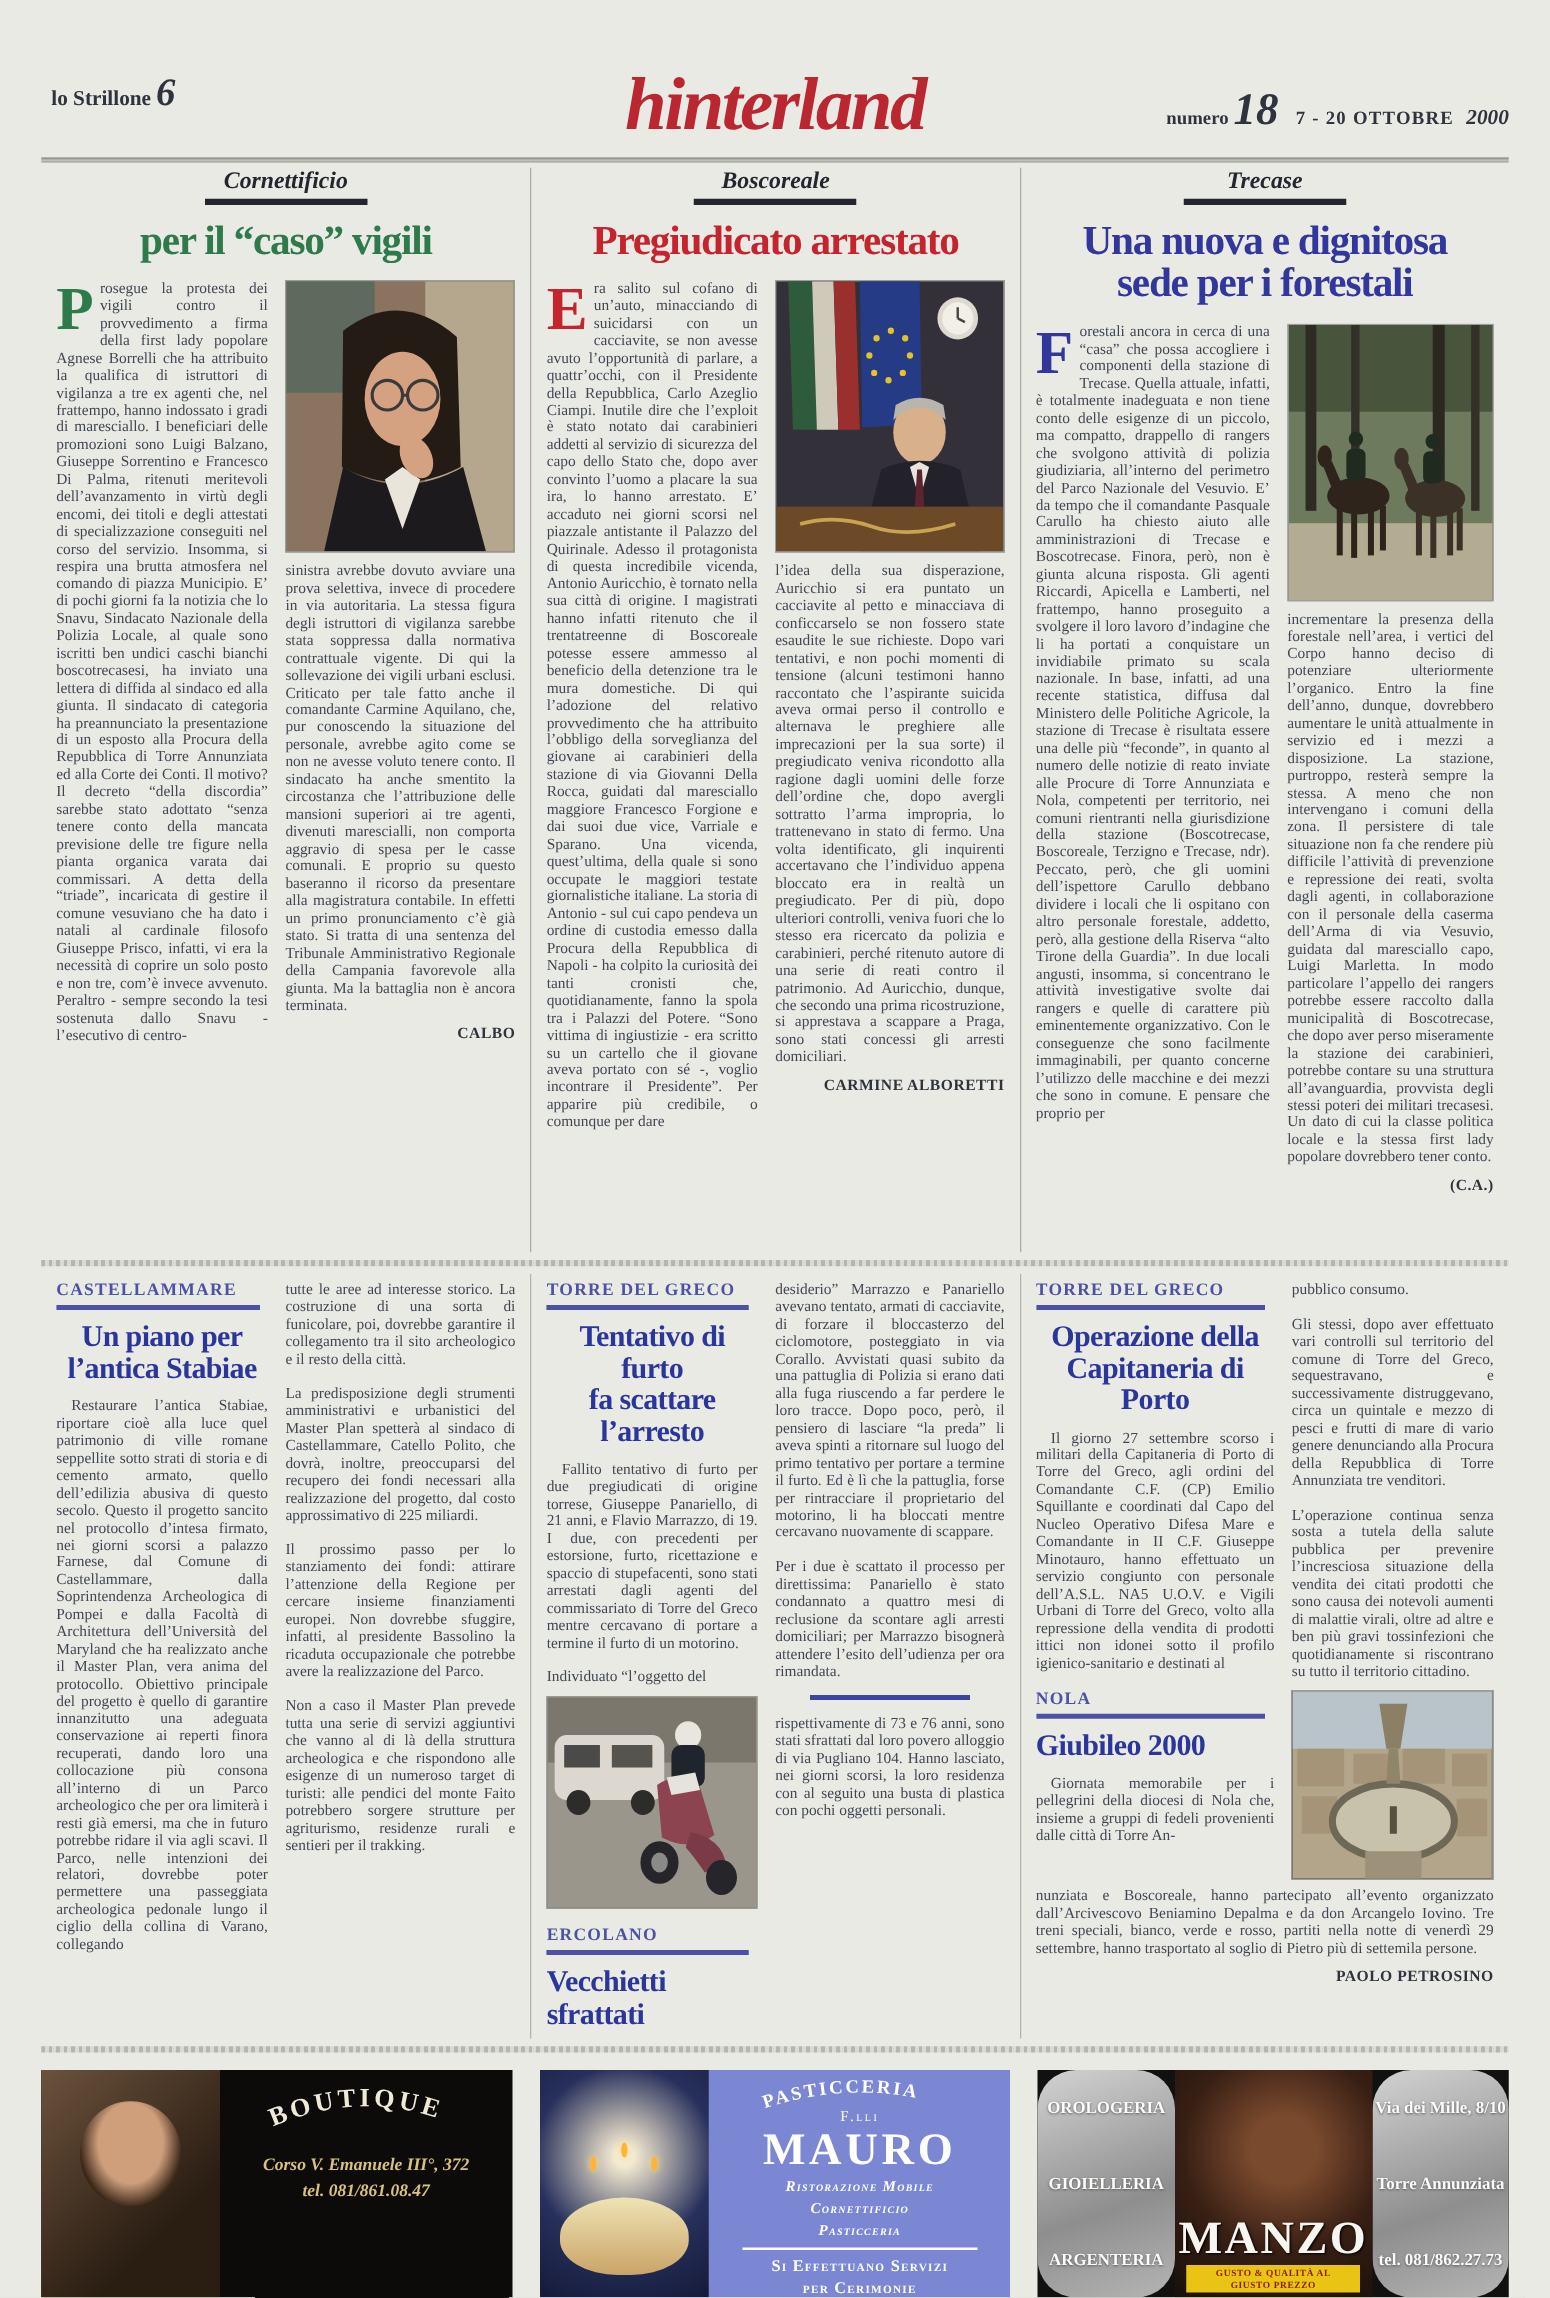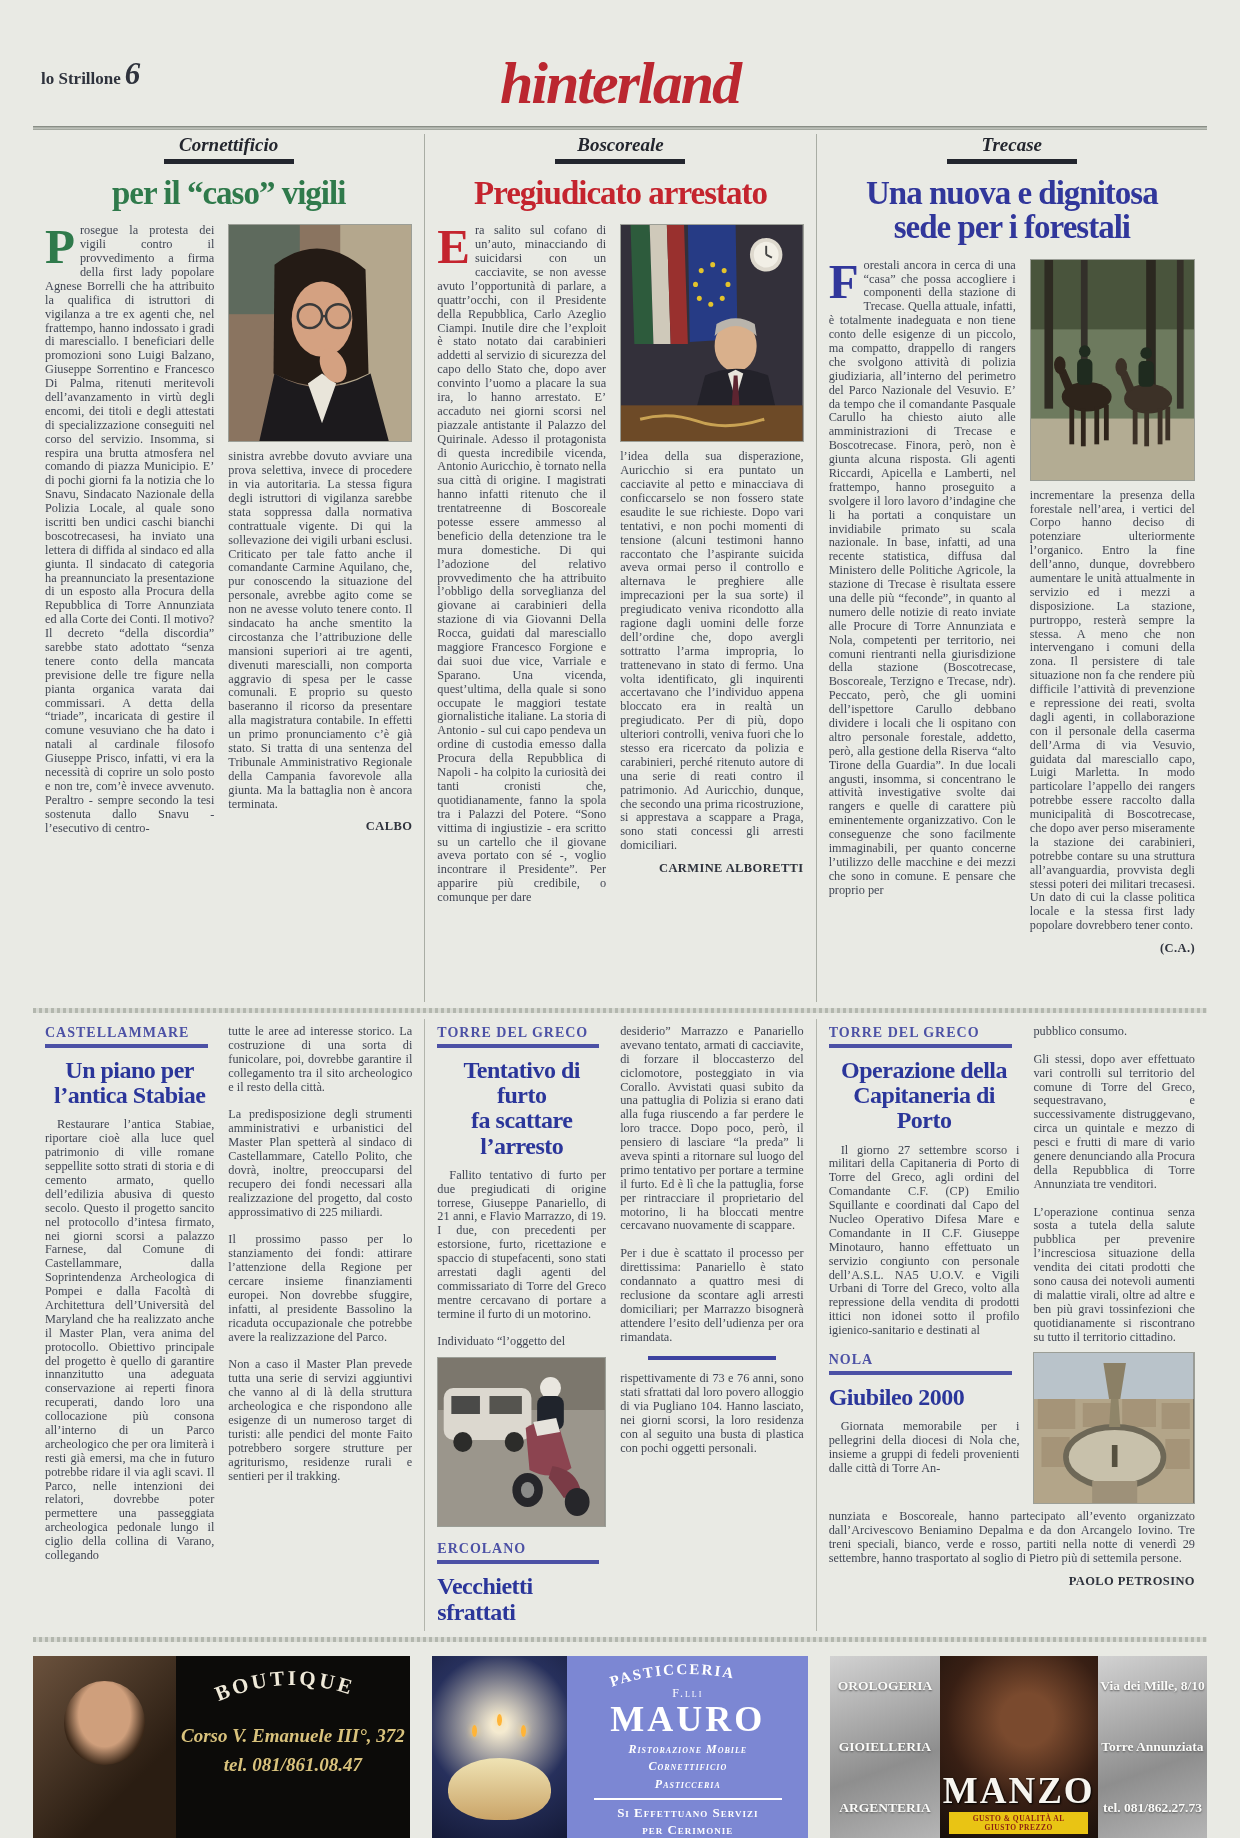--- a/index.html
+++ b/index.html
@@ -59,56 +59,61 @@
   
   .ad-silvana{background:#0c0b09;display:flex;color:#d9c27c;}
   .ad-silvana .ph{width:38%;background:linear-gradient(135deg,#6b523d,#2a1d12 70%);position:relative;}
   .ad-silvana .ph i{position:absolute;left:22%;top:14%;width:56%;height:46%;border-radius:50%;
       background:radial-gradient(ellipse at 50% 40%,#cf9f7c 0 45%,#3a2718 72%);}
   .ad-silvana .tx{flex:1;text-align:center;padding-top:8px;}
   .arc-svg{display:block;margin:0 auto;}
   .silvana-name{font-size:40px;font-weight:bold;letter-spacing:2px;color:#f3efe2;
       text-shadow:0 0 1px #000,2px 2px 0 #6d5a21;border-top:2px solid #b49b55;border-bottom:2px solid #b49b55;
       display:inline-block;padding:0 6px;margin-top:2px;}
-  .silvana-addr{font-style:italic;font-weight:bold;font-size:19px;margin-top:14px;line-height:1.5;}
+  .silvana-addr{font-style:italic;font-weight:bold;font-size:14px;margin-top:14px;line-height:1.5;}
   
   .ad-mauro{background:#7c87d3;display:flex;color:#fff;}
   .ad-mauro .ph{width:36%;background:radial-gradient(circle at 50% 38%,#f4ead0 0 6%,#27305c 55%,#141a38);position:relative;}
   .ad-mauro .ph .cake{position:absolute;left:12%;bottom:10%;width:76%;height:34%;border-radius:50% 50% 45% 45%;
       background:linear-gradient(180deg,#efe3b4,#caa468);}
   .ad-mauro .ph .flame{position:absolute;width:5px;height:12px;border-radius:50%;background:#ffb437;box-shadow:0 0 6px #ffd98a;}
   .ad-mauro .tx{flex:1;text-align:center;padding:4px 10px 0;font-variant:small-caps;}
   .mauro-flli{font-size:12px;letter-spacing:2px;margin-top:-4px;}
   .mauro-name{font-size:36px;font-weight:bold;letter-spacing:3px;line-height:1;}
   .mauro-svc{font-size:12px;font-weight:bold;letter-spacing:1px;line-height:1.45;margin-top:4px;font-style:italic;}
   .mauro-sep{height:2px;background:#fff;width:85%;margin:5px auto;}
   .mauro-cer{font-size:13px;font-weight:bold;letter-spacing:1px;line-height:1.3;}
   
   .ad-manzo{display:flex;background:#111;color:#f4f2ee;}
   .ad-manzo .side{width:29%;background:linear-gradient(160deg,#d2d2d2,#8e8e8e 60%,#b5b5b5);
       display:flex;flex-direction:column;justify-content:space-around;text-align:center;
-      font-size:13.5px;font-weight:bold;text-shadow:0 1px 2px #555;color:#fbfbf9;}
+      font-size:13.5px;font-weight:bold;text-shadow:0 1px 2px #555;color:#fbfbf9;border-radius:31px;}
   .ad-manzo .ctr{flex:1;background:radial-gradient(circle at 55% 35%,#7a4a2e 0 18%,#381f14 55%,#17100b);
       position:relative;text-align:center;}
   .manzo-name{position:absolute;left:0;right:0;bottom:26px;font-size:37px;font-weight:bold;letter-spacing:2px;
       color:#f7f5ef;text-shadow:1px 1px 2px #000;}
   .manzo-tag{position:absolute;left:6%;right:6%;bottom:4px;background:#e9c414;color:#8a1d12;
       font-size:7.5px;font-weight:bold;letter-spacing:.5px;padding:2px 11px;}
   .ad-manzo .side.right{font-weight:bold;}
 </style>
 </head>
 <body>
 
 <div class="page">
 
   <div class="hdr">
     <div class="hdr-left">
       <span>lo Strillone</span><span class="pageno">6</span>
     </div>
     <div class="hdr-title">hinterland</div>
+    <div class="hdr-right">
+      <span>numero</span><span class="issueno">18</span>
+      <span class="date">7 - 20 OTTOBRE</span>
+      <span class="year">2000</span>
+    </div>
   </div>
   <div class="rule-strong"></div>
 
   <div class="band">
 
     <div class="art">
       <div class="town">Cornettificio</div>
       <div class="town-bar"></div>
       <div class="headline hl-green">
         <div>per il “caso” vigili</div>

